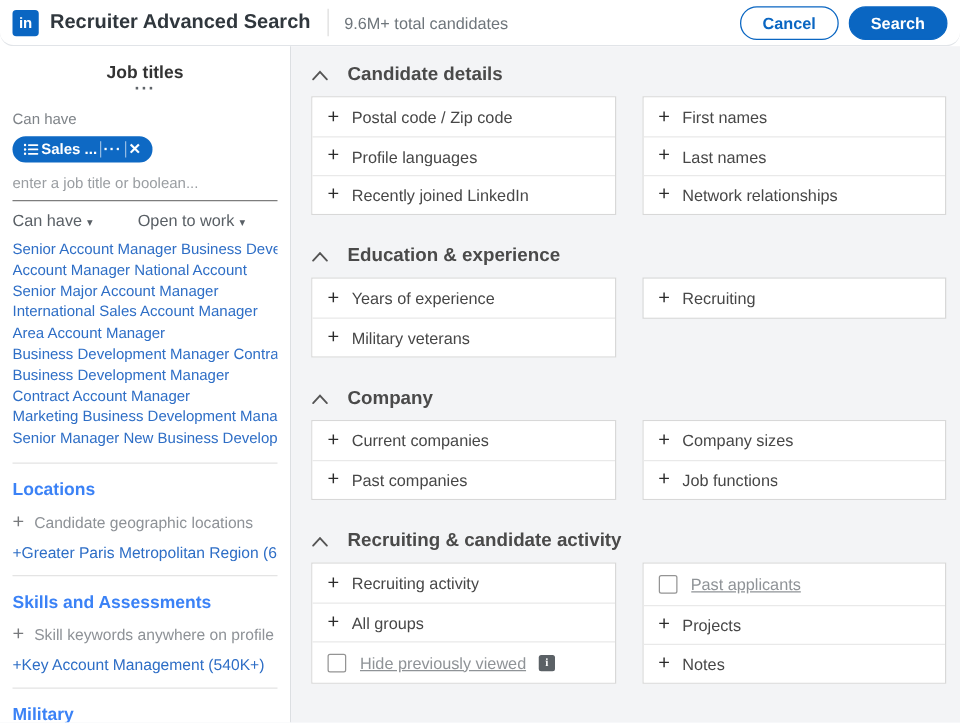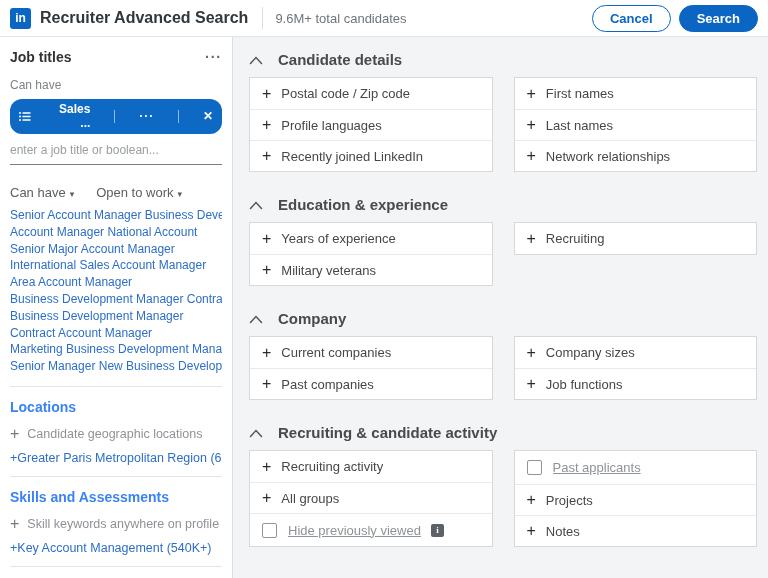--- a/index.html
+++ b/index.html
@@ -9,47 +9,47 @@
     --box-border:#d8d8d8;
     --row-divider:#e9e9e9;
     --text-dark:#3d3d3d;
     --text-gray:#8c8f93;
   }
   *{margin:0;padding:0;box-sizing:border-box;}
   html,body{width:768px;height:578px;overflow:hidden;}
   body{font-family:"Liberation Sans",sans-serif;background:#fff;color:var(--text-dark);}
 
   
-  .header{height:37px;display:flex;align-items:center;padding:0 10px;background:#fff;border-bottom:1px solid #e1e4e8;}
+  .header{height:37px;display:flex;align-items:center;padding:0 10px;background:#fff;border-bottom:1px solid #e1e4e8;border-radius:11px;}
   .logo{width:21px;height:21px;background:var(--brand-blue);color:#fff;border-radius:3px;font-size:12px;font-weight:bold;display:flex;align-items:center;justify-content:center;margin-right:9px;}
   .app-title{font-size:16px;font-weight:600;color:#30373d;white-space:nowrap;}
   .hdr-divider{width:1px;height:22px;background:#ddd;margin:0 12px 0 14px;}
   .total{font-size:13px;color:#6e757b;white-space:nowrap;}
   .hdr-spacer{flex:1;}
   .btn{font-family:"Liberation Sans",sans-serif;font-size:13px;font-weight:bold;border-radius:15px;padding:5px 17px;cursor:pointer;margin-left:8px;}
   .btn-cancel{background:#fff;color:var(--brand-blue);border:1.5px solid var(--brand-blue);}
   .btn-search{background:var(--brand-blue);color:#fff;border:1.5px solid var(--brand-blue);}
 
   
   .body-wrap{display:flex;height:541px;}
   .sidebar{width:233px;flex:0 0 233px;background:#fff;border-right:1px solid #dcdfe2;padding:12px 10px 0 10px;overflow:hidden;}
   .main{flex:1;background:var(--main-bg);padding:12px 11px 0 16px;overflow:hidden;}
 
   
-  .sb-head{display:flex;align-items:center;justify-content:space-between;}
+  .sb-head{display:flex;align-items:center;justify-content:space-between;flex-direction:column;}
   .sb-heading{font-size:14px;font-weight:bold;color:#333;}
   .overflow-dots{color:#5f6469;font-size:14px;letter-spacing:1px;font-weight:bold;cursor:pointer;line-height:10px;}
   .can-have{font-size:12px;color:#7e8388;margin-top:13px;}
-  .tag{display:inline-flex;align-items:center;background:#0e69c4;color:#fff;border-radius:12px;padding:3px 9px 4px 9px;margin-top:7px;font-size:12px;font-weight:bold;gap:24px;cursor:pointer;text-align:right;}
+  .tag{display:inline-flex;align-items:center;background:#0e69c4;color:#fff;border-radius:12px;padding:3px 9px 4px 9px;margin-top:7px;font-size:12px;font-weight:bold;gap:2px;cursor:pointer;}
   .tag-sep{width:1px;height:13px;background:rgba(255,255,255,.55);}
   .tag .x{font-size:12px;font-weight:bold;}
   .tag-dots{letter-spacing:1px;line-height:8px;}
   .jt-input{width:100%;border:none;border-bottom:1px solid #7d7d7d;outline:none;font-family:"Liberation Sans",sans-serif;font-size:12px;padding:9px 0 7px 0;color:#444;background:transparent;}
   .jt-input::placeholder{color:#9a9ea2;}
-  .dd-row{display:flex;gap:22px;margin-top:20px;}
+  .dd-row{display:flex;gap:36px;margin-top:8px;}
   .dd{font-size:13px;color:#5a6066;cursor:pointer;white-space:nowrap;}
   .dd .tri{font-size:9px;margin-left:4px;color:#5a6066;}
   .suggestions{margin-top:7px;}
   .suggestion-link{display:block;font-size:12px;color:var(--link-blue);line-height:16.8px;white-space:nowrap;overflow:hidden;text-decoration:none;cursor:pointer;}
   .sb-divider{border:none;border-top:1px solid #e4e4e4;margin:11px 0 0 0;}
   .sb-section-title{font-size:14px;font-weight:bold;color:#3b82f6;margin-top:12px;}
   .sb-add{display:flex;align-items:center;font-size:12.5px;color:#8e9297;margin-top:12px;cursor:pointer;}
   .sb-add .plus-g{font-size:16px;font-weight:400;color:#77797c;margin-right:8px;line-height:12px;}
   .sb-link{display:block;font-size:12.5px;color:var(--link-blue);margin-top:10px;white-space:nowrap;overflow:hidden;cursor:pointer;}
 

